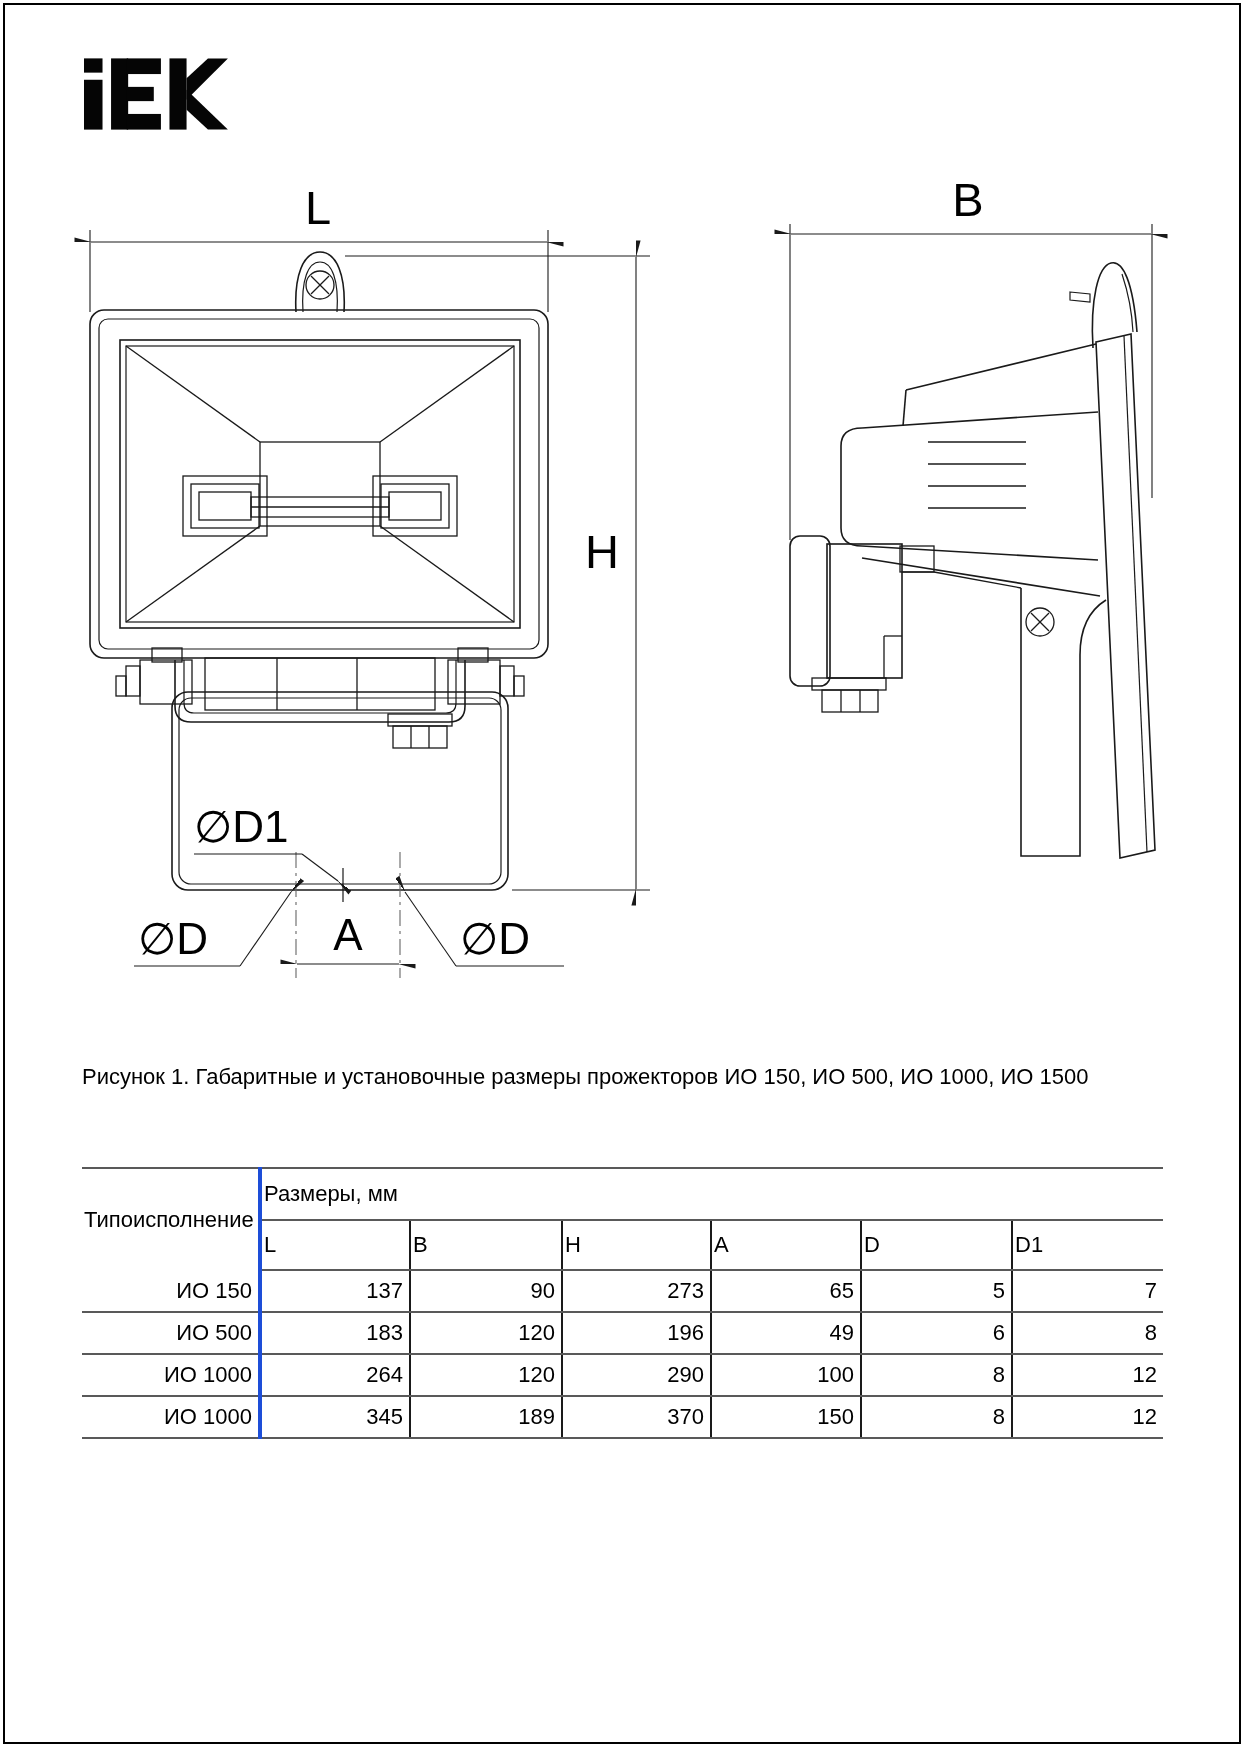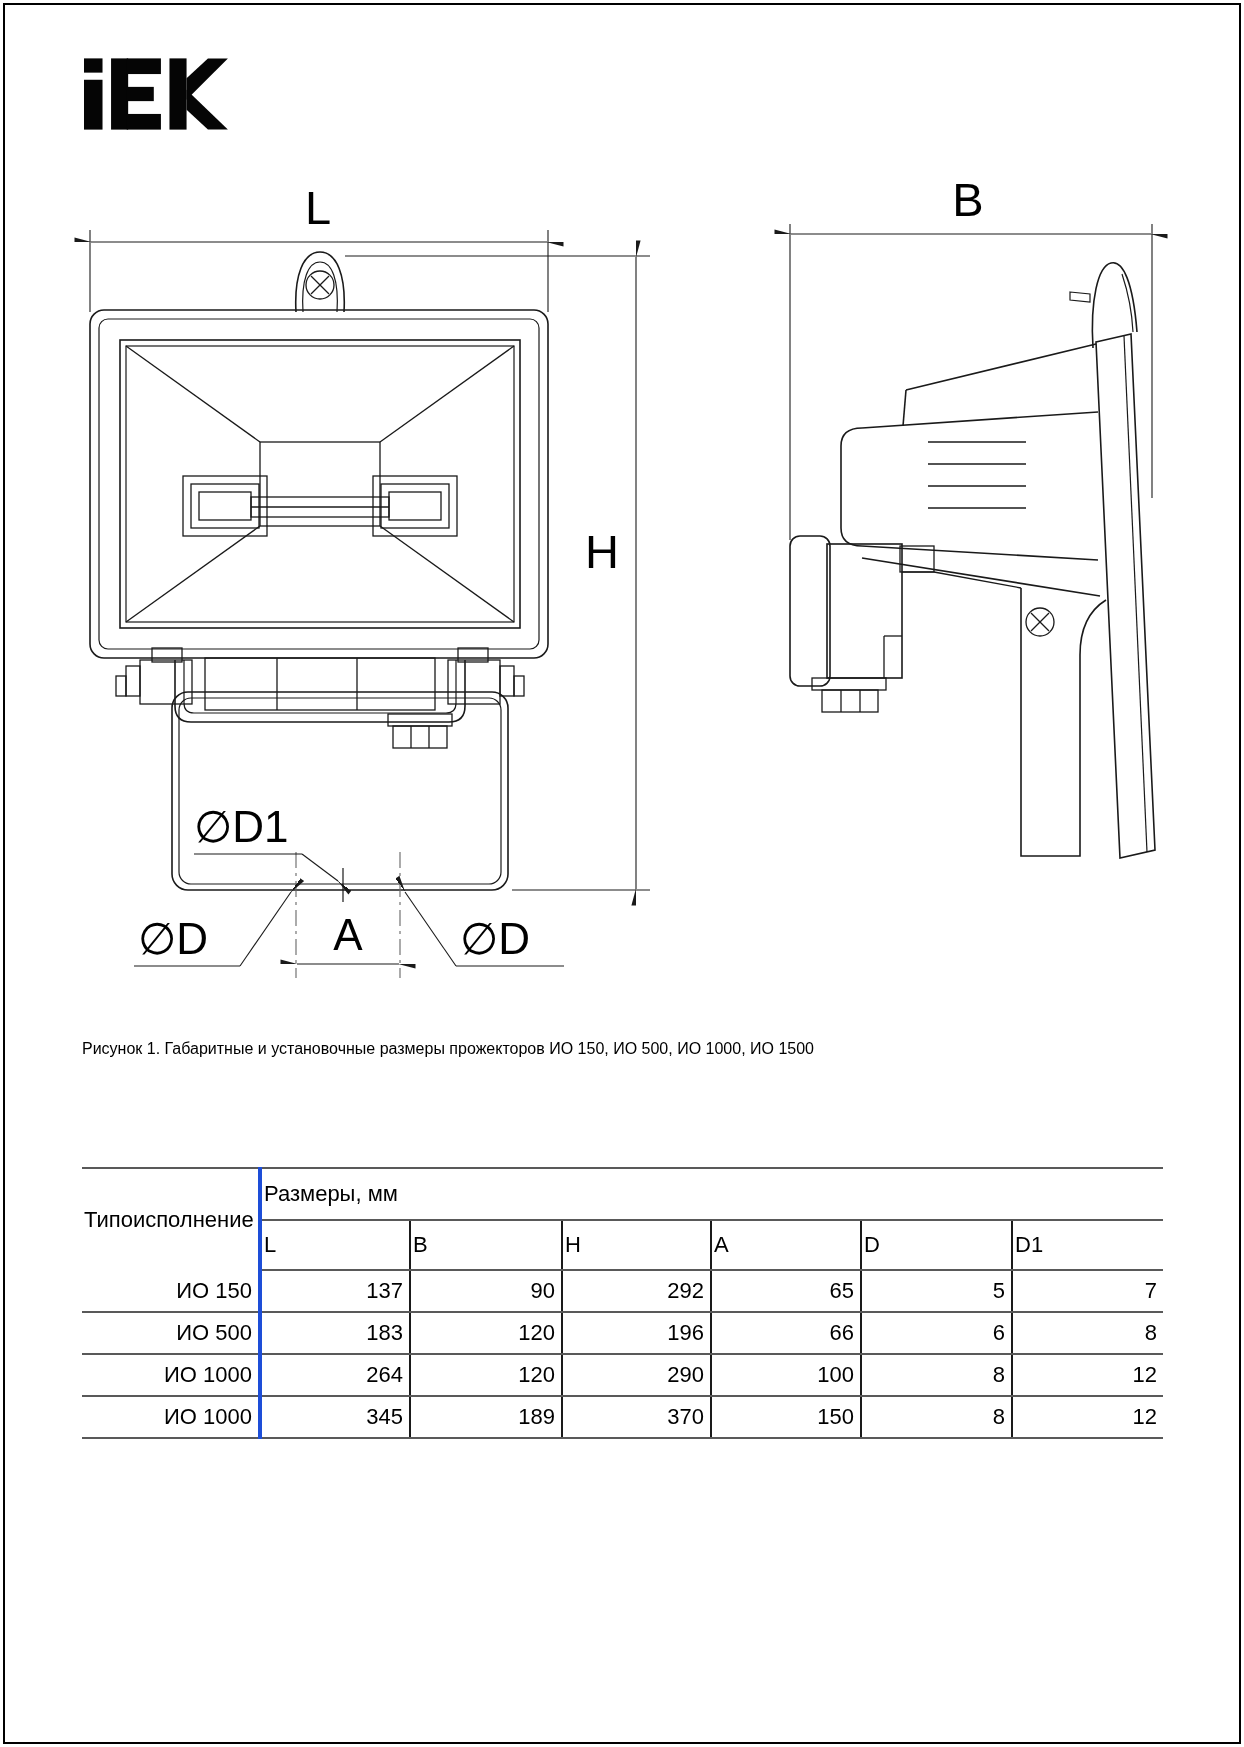--- a/index.html
+++ b/index.html
@@ -5,22 +5,22 @@
   html,body{margin:0;padding:0;background:#e8e8e8;}
   .page{
     position:relative;width:1244px;height:1747px;background:#ffffff;
     font-family:"Liberation Sans","DejaVu Sans",sans-serif;color:#000;
     overflow:hidden;margin:0 auto;
   }
   .frame{position:absolute;inset:3px;border:2px solid #000;pointer-events:none;}
   .logo{position:absolute;left:84px;top:58px;width:146px;height:72px;}
   .drawing{position:absolute;left:0;top:0;width:1244px;height:1020px;}
   .caption{
-    position:absolute;left:82px;top:1040px;width:1100px;
-    font-size:16px;white-space:nowrap;letter-spacing:0px;
+    position:absolute;left:82px;top:1064px;width:1100px;
+    font-size:22px;white-space:nowrap;letter-spacing:0px;
   }
   table.dims{
     position:absolute;left:82px;top:1167px;width:1081px;
     border-collapse:collapse;table-layout:fixed;
     font-size:22px;
   }
   table.dims td{
     padding:0 6px 0 2px;vertical-align:middle;
   }
   td.typecol{border-right:4px solid #1d4ed8;}
@@ -268,31 +268,31 @@
         <td>B</td>
         <td>H</td>
         <td>A</td>
         <td>D</td>
         <td>D1</td>
       </tr>
       <tr class="datarow">
         <td class="typecol">ИО 150</td>
         <td>137</td>
         <td>90</td>
-        <td>292</td>
+        <td>273</td>
         <td>65</td>
         <td>5</td>
         <td>7</td>
       </tr>
       <tr class="datarow">
         <td class="typecol">ИО 500</td>
         <td>183</td>
         <td>120</td>
         <td>196</td>
-        <td>66</td>
+        <td>49</td>
         <td>6</td>
         <td>8</td>
       </tr>
       <tr class="datarow">
         <td class="typecol">ИО 1000</td>
         <td>264</td>
         <td>120</td>
         <td>290</td>
         <td>100</td>
         <td>8</td>

